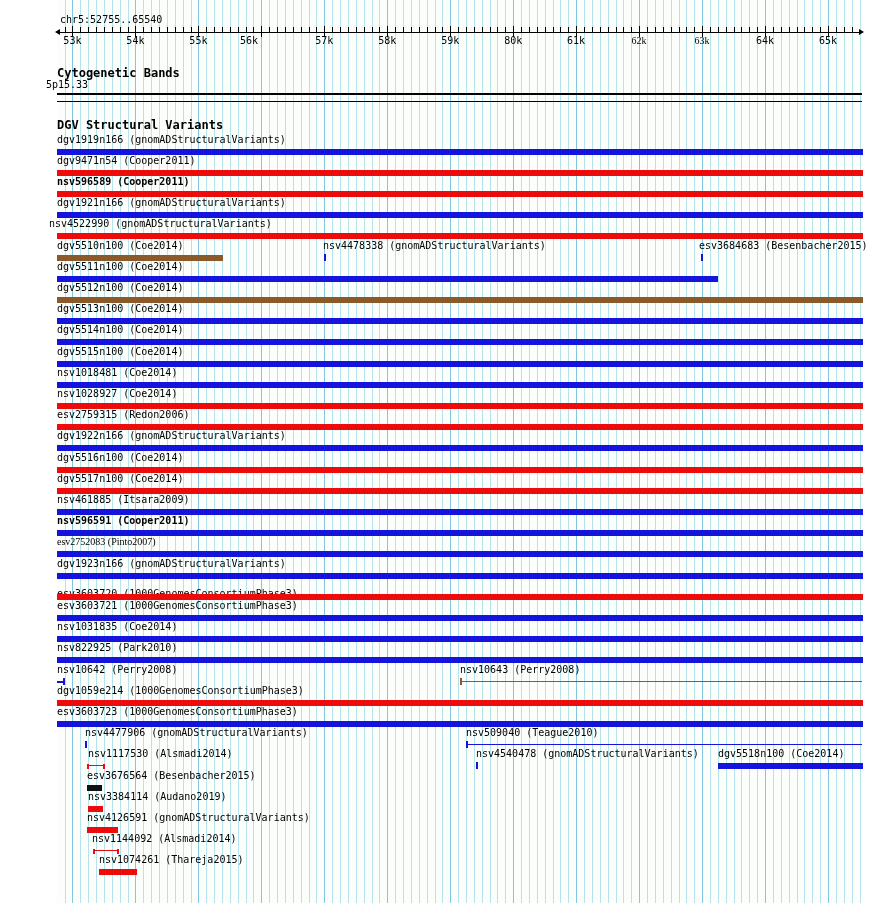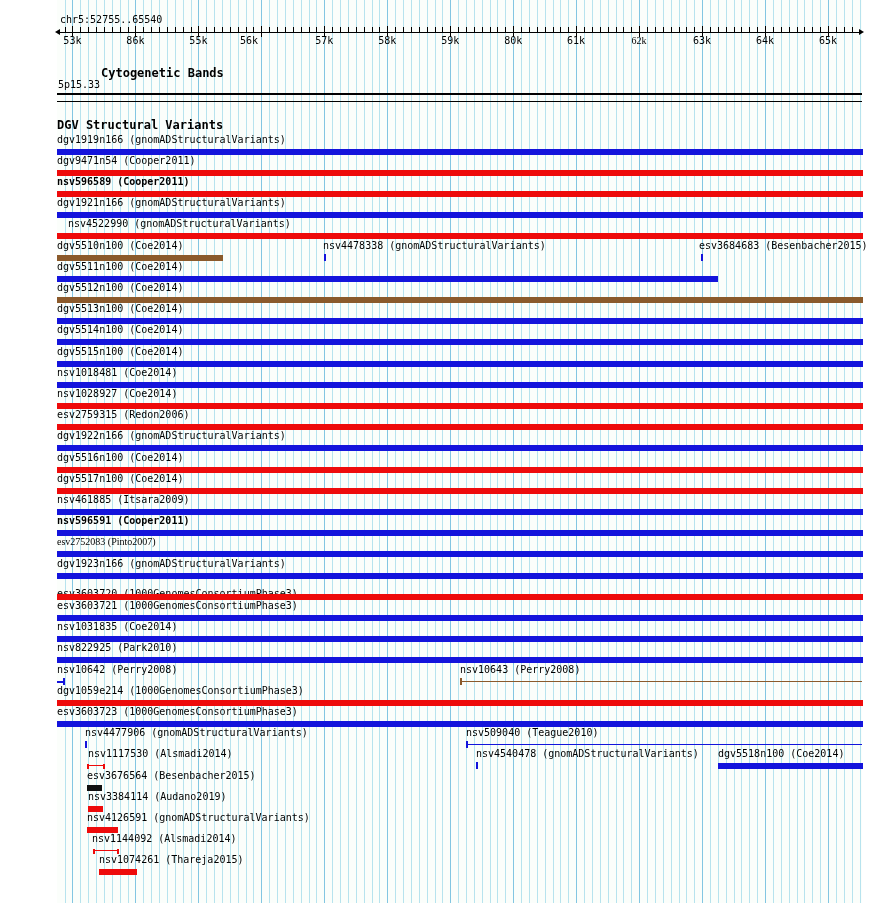--- a/index.html
+++ b/index.html
@@ -244,48 +244,48 @@
           <div class="tick" style="left: 804.4px; top: 27px; height: 5px;"></div>
           <div class="tick" style="left: 812.3px; top: 27px; height: 5px;"></div>
           <div class="tick" style="left: 820.1px; top: 27px; height: 5px;"></div>
           <div class="tick" style="left: 828px; top: 27px; height: 5px;"></div>
           <div class="tick" style="left: 835.9px; top: 27px; height: 5px;"></div>
           <div class="tick" style="left: 843.7px; top: 27px; height: 5px;"></div>
           <div class="tick" style="left: 851.6px; top: 27px; height: 5px;"></div>
           <div class="tick" style="left: 72.4px; top: 26px; height: 11px;"></div>
           <div class="tick-label" style="left: 72.4px; top: 35px;">53k</div>
           <div class="tick" style="left: 135.4px; top: 26px; height: 11px;"></div>
-          <div class="tick-label" style="left: 135.4px; top: 35px;">86k</div>
+          <div class="tick-label" style="left: 135.4px; top: 35px;">54k</div>
           <div class="tick" style="left: 198.4px; top: 26px; height: 11px;"></div>
           <div class="tick-label" style="left: 198.4px; top: 35px;">55k</div>
           <div class="tick" style="left: 261.3px; top: 26px; height: 11px;"></div>
           <div class="tick-label" style="left: 249px; top: 35px;">56k</div>
           <div class="tick" style="left: 324.3px; top: 26px; height: 11px;"></div>
           <div class="tick-label" style="left: 324.3px; top: 35px;">57k</div>
           <div class="tick" style="left: 387.2px; top: 26px; height: 11px;"></div>
           <div class="tick-label" style="left: 387.2px; top: 35px;">58k</div>
           <div class="tick" style="left: 450.2px; top: 26px; height: 11px;"></div>
           <div class="tick-label" style="left: 450.2px; top: 35px;">59k</div>
           <div class="tick" style="left: 513.2px; top: 26px; height: 11px;"></div>
           <div class="tick-label" style="left: 513.2px; top: 35px;">80k</div>
           <div class="tick" style="left: 576.1px; top: 26px; height: 11px;"></div>
           <div class="tick-label" style="left: 576.1px; top: 35px;">61k</div>
           <div class="tick" style="left: 639.1px; top: 26px; height: 11px;"></div>
           <div class="tick-label" style="left: 639.1px; top: 35px; font-family: Liberation Serif, serif;">62k</div>
           <div class="tick" style="left: 702.1px; top: 26px; height: 11px;"></div>
-          <div class="tick-label" style="left: 702.1px; top: 35px;">63k</div>
+          <div class="tick-label" style="left: 702.1px; top: 35px; font-family: Liberation Serif, serif;">63k</div>
           <div class="tick" style="left: 765px; top: 26px; height: 11px;"></div>
           <div class="tick-label" style="left: 765px; top: 35px;">64k</div>
           <div class="tick" style="left: 828px; top: 26px; height: 11px;"></div>
           <div class="tick-label" style="left: 828px; top: 35px;">65k</div>
         </div>
     </div>
 
-    <div class="hdr" style="left:57px;top:67px;margin-left:44px;">Cytogenetic Bands</div>
-    <div class="lbl" style="left:58px;top:79px;">5p15.33</div>
+    <div class="hdr" style="left:57px;top:67px;">Cytogenetic Bands</div>
+    <div class="lbl" style="left:46px;top:79px;">5p15.33</div>
     <div class="band-line" style="left:57px;top:93px;width:805px;height:2px;"></div>
     <div class="band-line" style="left:57px;top:101px;width:805px;height:1px;"></div>
 
     <div class="hdr" style="left:57px;top:119px;">DGV Structural Variants</div>
     <div id="rows">
         <div>
           <div class="lbl" style="left: 57px; top: 133.5px;">dgv1919n166 (gnomADStructuralVariants)</div>
           <div class="vbar" style="left: 57px; top: 148.5px; width: 806px; height: 6px; background: rgb(20, 20, 220);"></div>
         </div>
         <div>
@@ -294,21 +294,21 @@
         </div>
         <div>
           <div class="lbl" style="left: 57px; top: 175.9px; font-weight: bold;">nsv596589 (Cooper2011)</div>
           <div class="vbar" style="left: 57px; top: 190.9px; width: 806px; height: 6px; background: rgb(238, 11, 11);"></div>
         </div>
         <div>
           <div class="lbl" style="left: 57px; top: 197.1px;">dgv1921n166 (gnomADStructuralVariants)</div>
           <div class="vbar" style="left: 57px; top: 212.1px; width: 806px; height: 6px; background: rgb(20, 20, 220);"></div>
         </div>
         <div>
-          <div class="lbl" style="left: 68px; top: 218.3px; text-align: center;">nsv4522990 (gnomADStructuralVariants)</div>
+          <div class="lbl" style="left: 49px; top: 218.3px; text-align: center;">nsv4522990 (gnomADStructuralVariants)</div>
           <div class="vbar" style="left: 57px; top: 233.3px; width: 806px; height: 6px; background: rgb(238, 11, 11);"></div>
         </div>
         <div>
           <div class="lbl" style="left: 57px; top: 239.5px;">dgv5510n100 (Coe2014)</div>
           <div class="vbar" style="left: 57px; top: 254.5px; width: 166px; height: 6px; background: rgb(139, 90, 43);"></div>
           <div class="lbl" style="left: 323px; top: 239.5px;">nsv4478338 (gnomADStructuralVariants)</div>
           <div class="vtick" style="left: 324px; top: 253.5px; width: 2px; height: 7px; background: rgb(20, 20, 220);"></div>
           <div class="lbl" style="left: 699px; top: 239.5px;">esv3684683 (Besenbacher2015)</div>
           <div class="vtick" style="left: 701px; top: 253.5px; width: 2px; height: 7px; background: rgb(20, 20, 220);"></div>
         </div>

